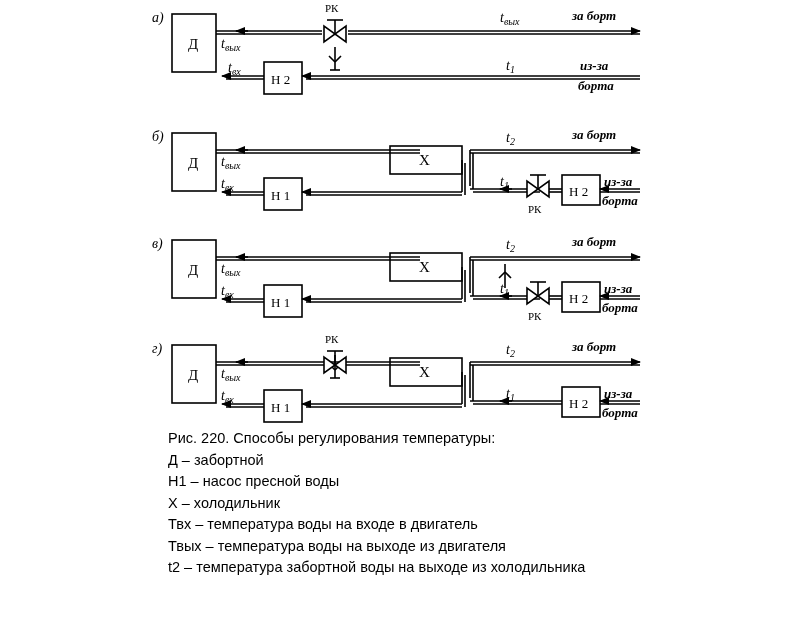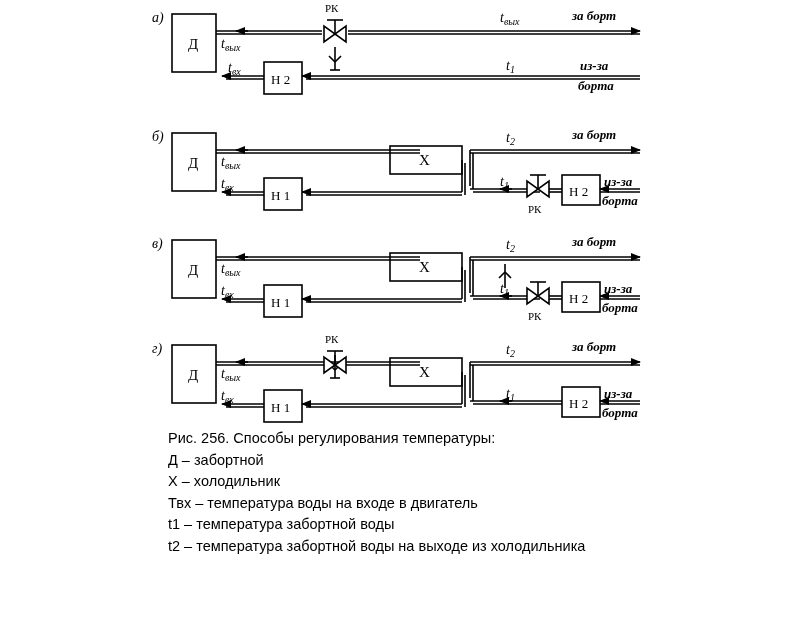--- a/index.html
+++ b/index.html
@@ -246,19 +246,20 @@
     <text x="602" y="312" font-size="13" font-style="italic" font-weight="bold">борта</text>
 
     <text x="572" y="351" font-size="13" font-style="italic" font-weight="bold">за борт</text>
     <text x="604" y="398" font-size="13" font-style="italic" font-weight="bold">из-за</text>
     <text x="602" y="417" font-size="13" font-style="italic" font-weight="bold">борта</text>
   </g>
 </svg>
 </div>
 
 <div id="caption">
-  <div class="cap-line">Рис. 256. Способы регулирования температуры:</div>
+  <div class="cap-line">Рис. 220. Способы регулирования температуры:</div>
   <div class="cap-line">Д – забортной</div>
+  <div class="cap-line">Н1 – насос пресной воды</div>
   <div class="cap-line">Х – холодильник</div>
   <div class="cap-line">Твх – температура воды на входе в двигатель</div>
-  <div class="cap-line">t1 – температура забортной воды</div>
+  <div class="cap-line">Твых – температура воды на выходе из двигателя</div>
   <div class="cap-line">t2 – температура забортной воды на выходе из холодильника</div>
 </div>
 
 </body></html>

